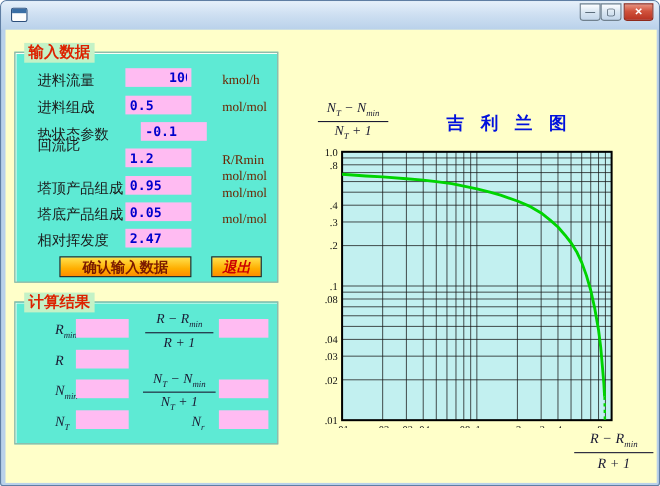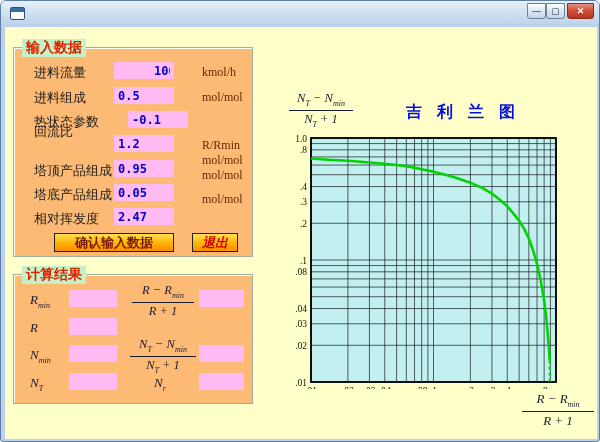--- a/index.html
+++ b/index.html
@@ -38,21 +38,21 @@
     background:linear-gradient(#e8927f,#d0523c 45%,#b83322);
     border-color:#8e2a1c; font-weight:bold;
   }
   
   .body {
     position:absolute; left:4px; top:26px; width:592px; height:412px;
     background:#ffffc9;
   }
   
   .group {
-    position:absolute; background:#fdba74;
+    position:absolute; background:#5eead4;
     border:1px solid #9fae9f; box-shadow:1px 1px 0 #fbfff4 inset;
   }
   .group-input   { left:12px; top:46px;  width:240px; height:210px; }
   .group-results { left:12px; top:273px; width:240px; height:130px; }
   .group-legend {
     position:absolute; left:8px; top:-9px; padding:0 4px;
     background:#c4f2c6; color:#dd2200; font-weight:bold; font-size:14px;
   }
   
   .in-label { position:absolute; left:20px; font-size:13px; color:#1a1a1a; }
@@ -69,21 +69,21 @@
     position:absolute; height:19px; border:1px solid #222;
     background:linear-gradient(#ffe14d,#ffae00 60%,#ff8c00);
     font-weight:bold; font-size:13px; cursor:pointer;
     font-family:"Liberation Sans",sans-serif;
   }
   .btn-confirm { left:40px; top:185px; width:120px; color:#7a1a00; }
   .btn-exit    { left:178px; top:185px; width:46px; color:#cc0000;font-style:italic; }
   
   .res-label, .math {
     font-family:"Liberation Serif",serif; font-style:italic;
-    color:#1a1a33; font-size:13px;
+    color:#1a1a33; font-size:13px;margin-left:20px;
   }
   .res-label { position:absolute; }
   sub { font-size:8px; font-style:italic; }
   .res-field {
     position:absolute; width:48px; height:17px;
     background:#ffbbf2; border:none; color:#0000cc;
     font-family:"DejaVu Sans Mono",monospace; font-size:12px; padding:1px 3px;
   }
   .res-field.col2 { left:185px; width:45px; }
   .res-field.col1 { left:55px; }

